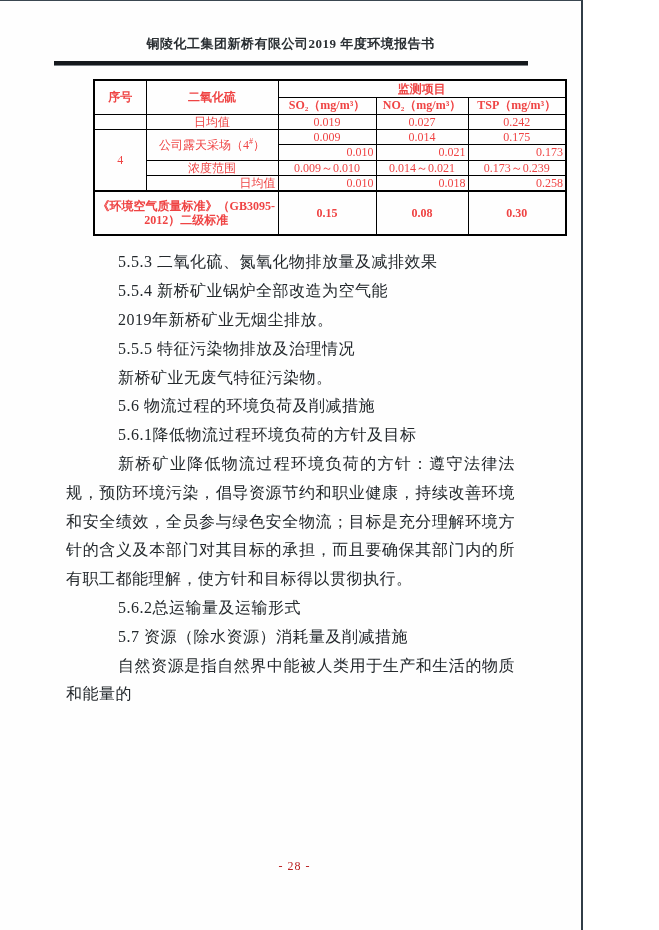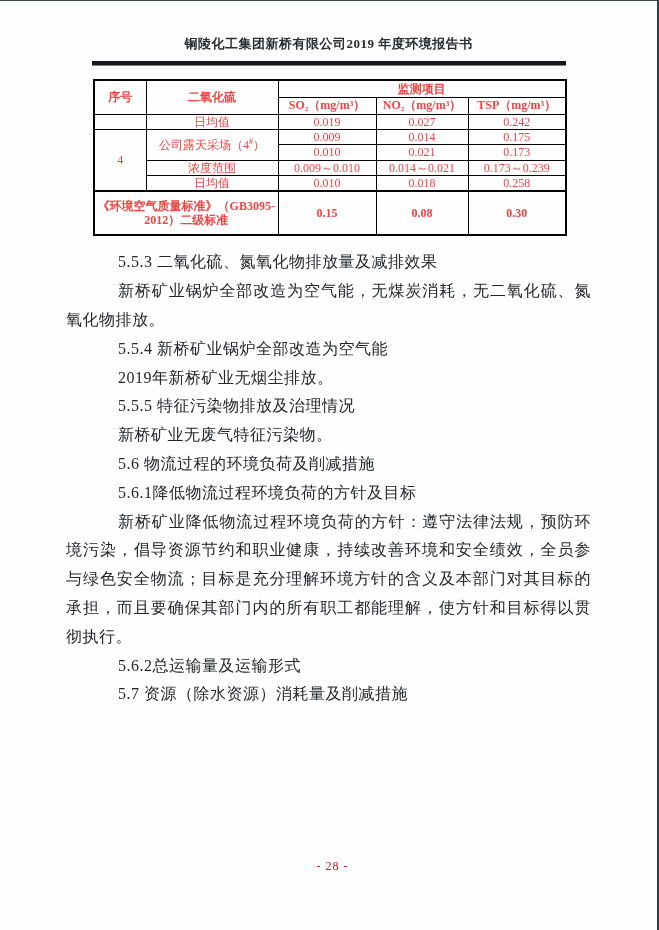--- a/index.html
+++ b/index.html
@@ -1,19 +1,19 @@
 <!DOCTYPE html>
 <html><head>
 <meta charset="utf-8">
 <title>Document</title>
 <style>
   html,body { margin:0; padding:0; background:#ffffff; }
   .page {
     position:relative;
-    width:659px; height:930px;
+    width:583px; height:930px;
     box-sizing:border-box;
     background:#fefefe;
     color:#24292e;
     font-family:"Liberation Serif","DejaVu Serif",serif;
     border-top:1px solid #3a4750;
     border-right:2px solid #313d47;
     overflow:hidden;
   }
   
   .doc-title {
@@ -45,21 +45,21 @@
     padding:0 2px;
     vertical-align:middle;
     line-height:1.2;
     overflow:hidden;
   }
   .air-table { border:2px solid #000; }
   .air-table .th { font-weight:bold; }
   tr.hr1 { height:17px; }
   tr.hr2 { height:17px; }
   tr.dr  { height:14px; }
-  tr.dr2 { height:15px; }
+  tr.dr2 { height:15px;text-align:right; }
   tr.std-row { height:44px; }
   tr.std-row td { border-top:2px solid #000; font-weight:bold; }
   .std-label { white-space:pre-line; line-height:1.55; }
   .air-table sup { font-size:8px; line-height:0; }
   
   .content {
     margin:12px 66px 0 66px;
     font-size:16px;
     line-height:28.8px;
     letter-spacing:0.5px;
@@ -140,27 +140,27 @@
 2012）二级标准</td>
         <td>0.15</td>
         <td>0.08</td>
         <td>0.30</td>
       </tr>
     </tbody>
   </table>
 
   <div class="content">
     <p>5.5.3 二氧化硫、氮氧化物排放量及减排效果</p>
-    <p class="just">新桥矿业锅炉全部改造为空气能，无煤炭消耗，无二氧化硫、氮氧化物排放。</p>
     <p>5.5.4 新桥矿业锅炉全部改造为空气能</p>
     <p>2019年新桥矿业无烟尘排放。</p>
     <p>5.5.5 特征污染物排放及治理情况</p>
     <p>新桥矿业无废气特征污染物。</p>
     <p>5.6 物流过程的环境负荷及削减措施</p>
     <p>5.6.1降低物流过程环境负荷的方针及目标</p>
     <p class="just">新桥矿业降低物流过程环境负荷的方针：遵守法律法规，预防环境污染，倡导资源节约和职业健康，持续改善环境和安全绩效，全员参与绿色安全物流；目标是充分理解环境方针的含义及本部门对其目标的承担，而且要确保其部门内的所有职工都能理解，使方针和目标得以贯彻执行。</p>
     <p>5.6.2总运输量及运输形式</p>
     <p>5.7 资源（除水资源）消耗量及削减措施</p>
+    <p class="just">自然资源是指自然界中能被人类用于生产和生活的物质和能量的</p>
   </div>
 
   <div class="page-footer">- 28 -</div>
 
 </div>
 
 </body></html>

